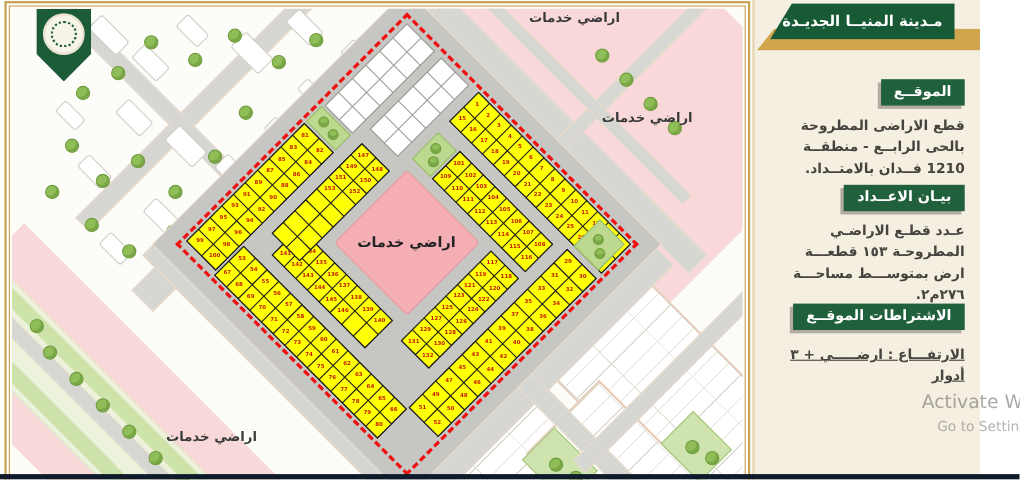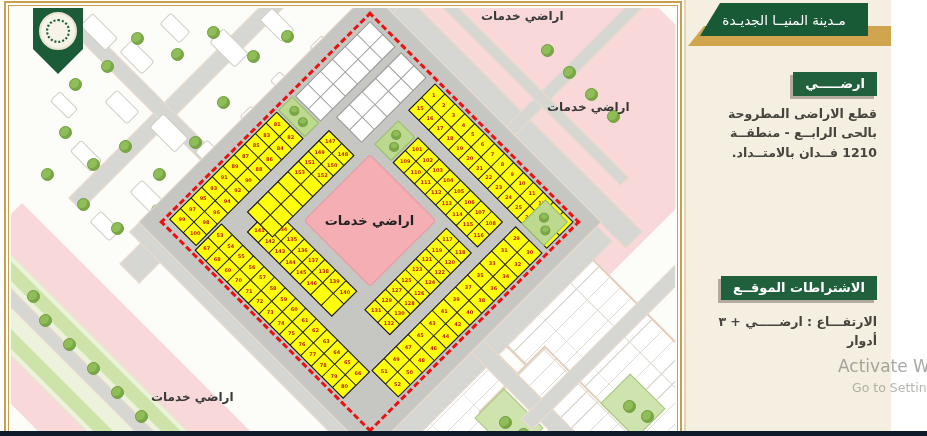--- a/index.html
+++ b/index.html
@@ -64,21 +64,21 @@
     border:2px solid #e8e3cf;display:flex;align-items:center;justify-content:center;
   }
   .logo .emblem::before{content:"";width:20px;height:20px;border-radius:50%;border:2px dotted #1c5b38;}
   
   .sidebar{position:absolute;left:684px;top:0;width:205px;height:436px;background:#f5efe1;border-left:2px solid #e3d5ae;z-index:8;}
   .ribbon-gold{position:absolute;left:2px;top:26px;width:203px;height:20px;background:#d0a54d;
     clip-path:polygon(16px 0,100% 0,100% 100%,0 100%);}
   .ribbon-green{position:absolute;left:14px;top:3px;width:168px;height:33px;background:#185a36;
     clip-path:polygon(20px 0,100% 0,100% 100%,0 100%);
     display:flex;align-items:center;justify-content:center;}
-  .ribbon-green span{color:#fff;font-weight:400;font-size:13.5px;white-space:nowrap;}
+  .ribbon-green span{color:#fff;font-weight:700;font-size:13.5px;white-space:nowrap;}
   .side-section{position:absolute;right:0;left:0;direction:rtl;padding:0 14px;box-sizing:border-box;}
   .badge{display:inline-block;background:#20603c;color:#fff;padding:4px 12px 5px;font-size:13px;
     font-weight:700;box-shadow:-3px 3px 0 rgba(96,92,80,.45);margin-bottom:8px;}
   .side-body{font-size:12.5px;font-weight:700;color:#45443e;line-height:1.55;text-align:right;}
   
   .watermark{position:absolute;z-index:20;color:rgba(110,110,105,.6);white-space:nowrap;}
   .wm1{left:838px;top:356px;font-size:17px;}
   .wm2{left:852px;top:380px;font-size:12.5px;color:rgba(120,120,115,.55);}
   .bottom-bar{position:absolute;left:0;bottom:0;width:100%;height:5px;background:#0f1a2b;z-index:30;}
 </style>
@@ -717,27 +717,31 @@
   </div>
 </div>
 
 <div class="sidebar">
   <div class="ribbon-gold"></div>
   <div class="ribbon-green">
     <span>مـدينة المنيــا الجديـدة</span>
   </div>
 
   <div class="side-section" style="top:72px;">
-    <span class="badge">ارضـــــي</span>
+    <span class="badge">الموقــع</span>
     <div class="side-body">قطع الاراضى المطروحة بالحى الرابــع - منطقــة 1210 فــدان بالامتــداد.</div>
   </div>
 
+  <div class="side-section" style="top:168px;">
+    <span class="badge">بيـان الاعــداد</span>
+    <div class="side-body">عـدد قطـع الاراضـي المطروحـة ١٥٣ قطعـــة ارض بمتوســـط مساحـــة ٢٧٦م٢.</div>
+  </div>
 
   <div class="side-section" style="top:276px;">
     <span class="badge">الاشتراطات الموقــع</span>
-    <div class="side-body" style="margin-top:4px;">الارتفـــاع : ارضـــــي + ٣ أدوار</div>
+    <div class="side-body" style="margin-top:4px;text-decoration:underline;">الارتفـــاع : ارضـــــي + ٣ أدوار</div>
   </div>
 </div>
 
 <div class="watermark wm1">Activate Windows</div>
 <div class="watermark wm2">Go to Settings to activate Windows.</div>
 
 <div class="bottom-bar"></div>
 
 </body></html>

